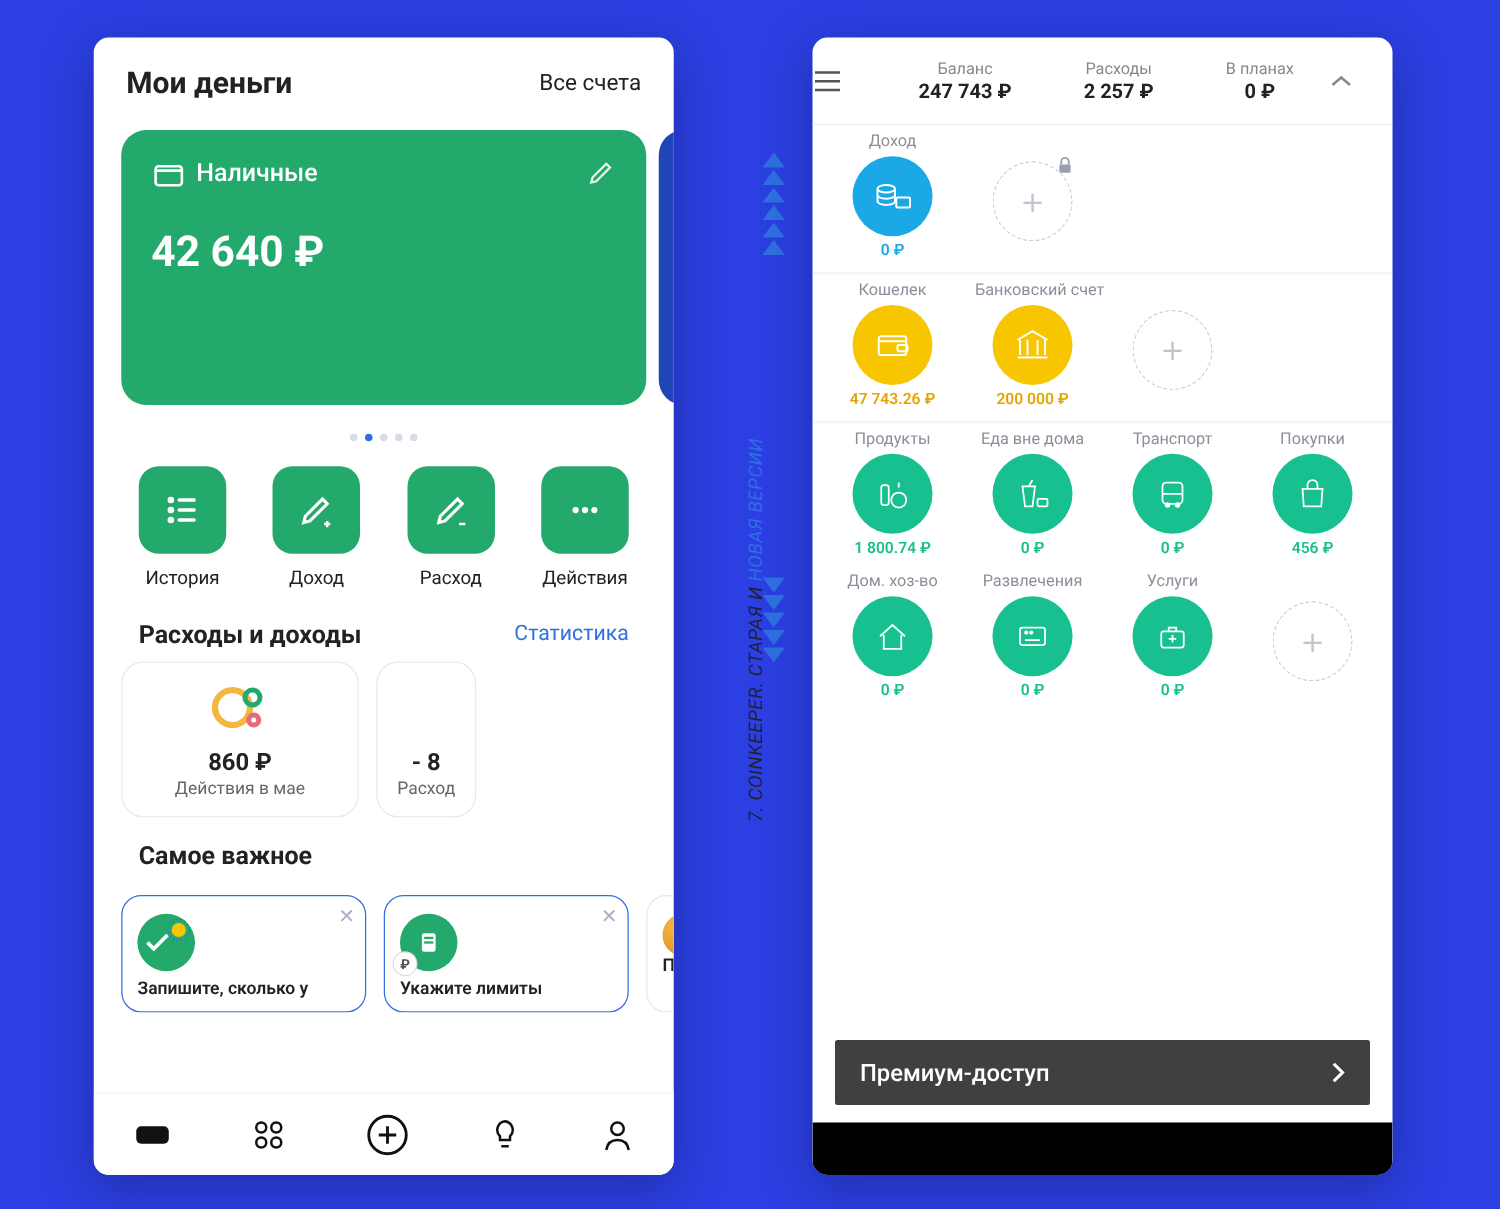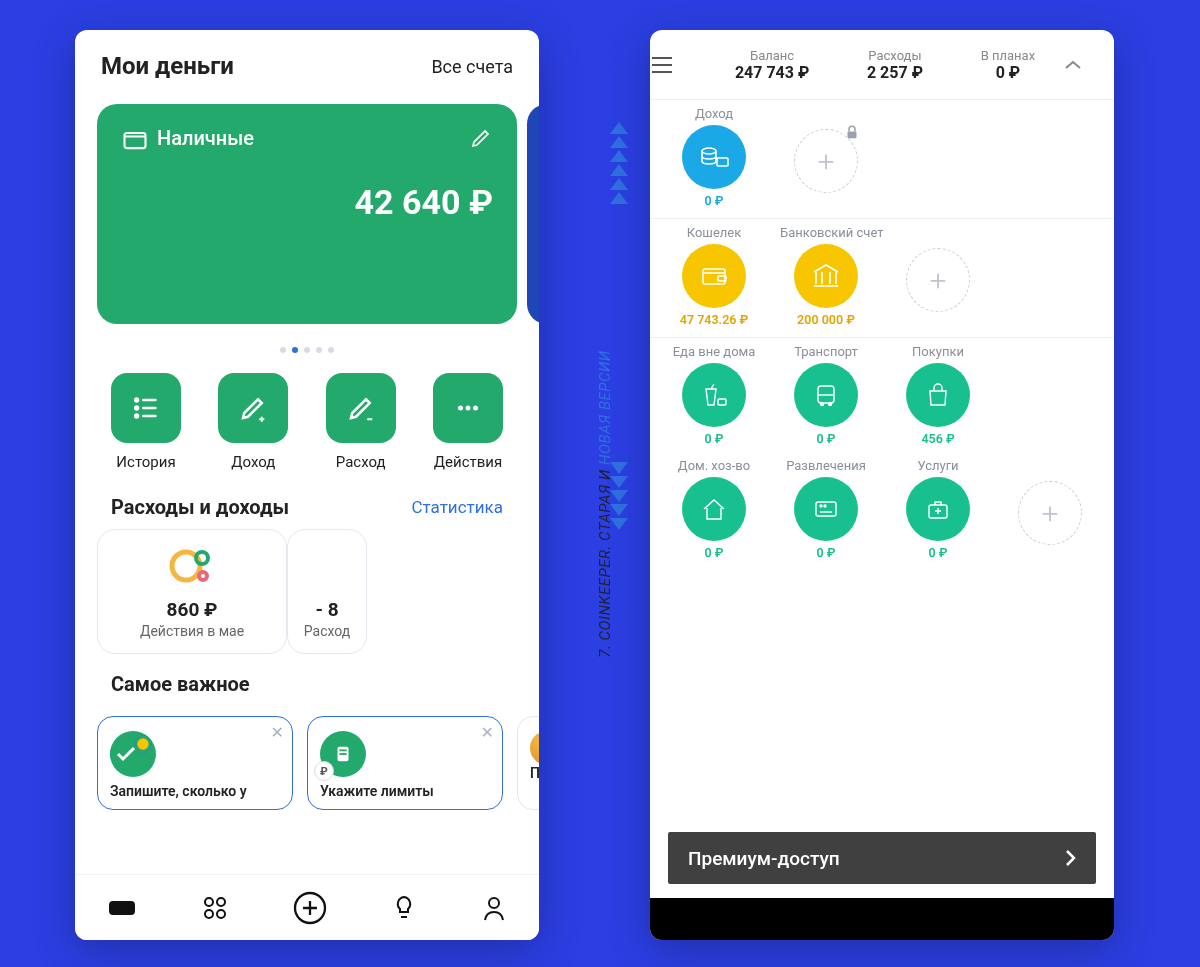--- a/index.html
+++ b/index.html
@@ -11,35 +11,35 @@
   
   .l-header { display: flex; justify-content: space-between; align-items: center; padding: 22px 26px 10px; }
   .l-title { font-size: 24px; font-weight: 700; color: #222; }
   .l-allacc { font-size: 18px; color: #222; }
   .card { margin: 14px 22px 0; background: #24a96c; border-radius: 20px; padding: 22px 24px 40px; color: #fff; position: relative; height: 220px; }
   .card-next { position: absolute; right: -18px; top: 0; bottom: 0; width: 30px; background: #1f45b6; border-radius: 20px 0 0 20px; }
   .card-row1 { display: flex; align-items: flex-start; gap: 8px; }
   .wallet-ico { width: 28px; height: 28px; }
   .card-name { font-size: 20px; font-weight: 500; }
   .edit-ico { margin-left: auto; width: 24px; height: 24px; opacity: .9; }
-  .card-amt { font-size: 34px; font-weight: 700; text-align: right; margin-top: 28px; }
+  .card-amt { font-size: 34px; font-weight: 700; text-align: left; margin-top: 28px; }
   .dots { text-align: center; margin: 14px 0 6px; }
   .dots span { display: inline-block; width: 6px; height: 6px; background: #d7dbe6; border-radius: 50%; margin: 0 3px; }
   .dots .active { background: #2f6fe0; }
 
   .quick { display: flex; justify-content: space-between; padding: 10px 26px 6px; }
   .q { width: 90px; text-align: center; }
   .qbtn { width: 70px; height: 70px; background: #24a96c; border-radius: 16px; margin: 0 auto 10px; display: flex; align-items: center; justify-content: center; }
   .qlab { font-size: 15px; color: #222; }
 
   .sec-hd { display: flex; justify-content: space-between; align-items: center; padding: 18px 36px 10px; }
   .sec-title { font-size: 20px; font-weight: 700; color: #222; }
   .sec-link { font-size: 17px; color: #2f6fe0; }
 
-  .stat-row { display: flex; padding: 0 22px; overflow: hidden; }
+  .stat-row { display: flex; gap: 14px; padding: 0 22px; overflow: hidden; }
   .stat { min-width: 190px; border: 1px solid #e5e8ef; border-radius: 18px; padding: 14px 12px 14px; text-align: center; }
   .stat .ring { width: 48px; height: 48px; margin: 0 auto 6px; }
   .stat-val { font-size: 19px; font-weight: 700; color: #222; }
   .stat-lab { font-size: 14px; color: #666; margin-top: 2px; }
 
   .imp-row { display: flex; gap: 14px; padding: 10px 22px 0; overflow: hidden; }
   .impcard { min-width: 196px; border: 1.5px solid #2f6fe0; border-radius: 16px; padding: 14px 12px 10px; position: relative; }
   .impcard .close { position: absolute; right: 8px; top: 6px; color: #a9b0c2; font-size: 16px; }
   .imp-ico { width: 46px; height: 46px; border-radius: 50%; background: #24a96c; margin-bottom: 6px; position:relative; }
   .imp-txt { font-size: 14px; font-weight: 600; color: #222; }
@@ -368,20 +368,31 @@
       <div class="r-item">
         <div class="r-sec-hd" style="visibility:hidden">x</div>
         <div class="circ add">＋</div>
       </div>
     </div>
   </div>
 
   <div class="r-sec" style="border-bottom:none;">
     <div class="r-row">
       <div class="r-item">
+        <div class="r-sec-hd" style="padding:2px 0 4px">Продукты</div>
+        <div class="circ green">
+            <svg width="30" height="30" viewBox="0 0 30 30" fill="none" stroke="#fff" stroke-width="1.4">
+              <rect x="6" y="8" width="6" height="16" rx="2"></rect>
+              <circle cx="20" cy="20" r="6"></circle>
+              <path d="M20 6v4"></path>
+            </svg>
+          </div>
+        <div class="r-val v-green">1 800.74 ₽</div>
+      </div>
+      <div class="r-item">
         <div class="r-sec-hd" style="padding:2px 0 4px;white-space:nowrap">Еда вне дома</div>
         <div class="circ green">
             <svg width="28" height="28" viewBox="0 0 28 28" fill="none" stroke="#fff" stroke-width="1.4">
               <path d="M6 8h10l-2 16H8z"></path>
               <path d="M11 8l3-5"></path>
               <rect x="18" y="18" width="8" height="6" rx="1"></rect>
             </svg>
           </div>
         <div class="r-val v-green">0 ₽</div>
       </div>

